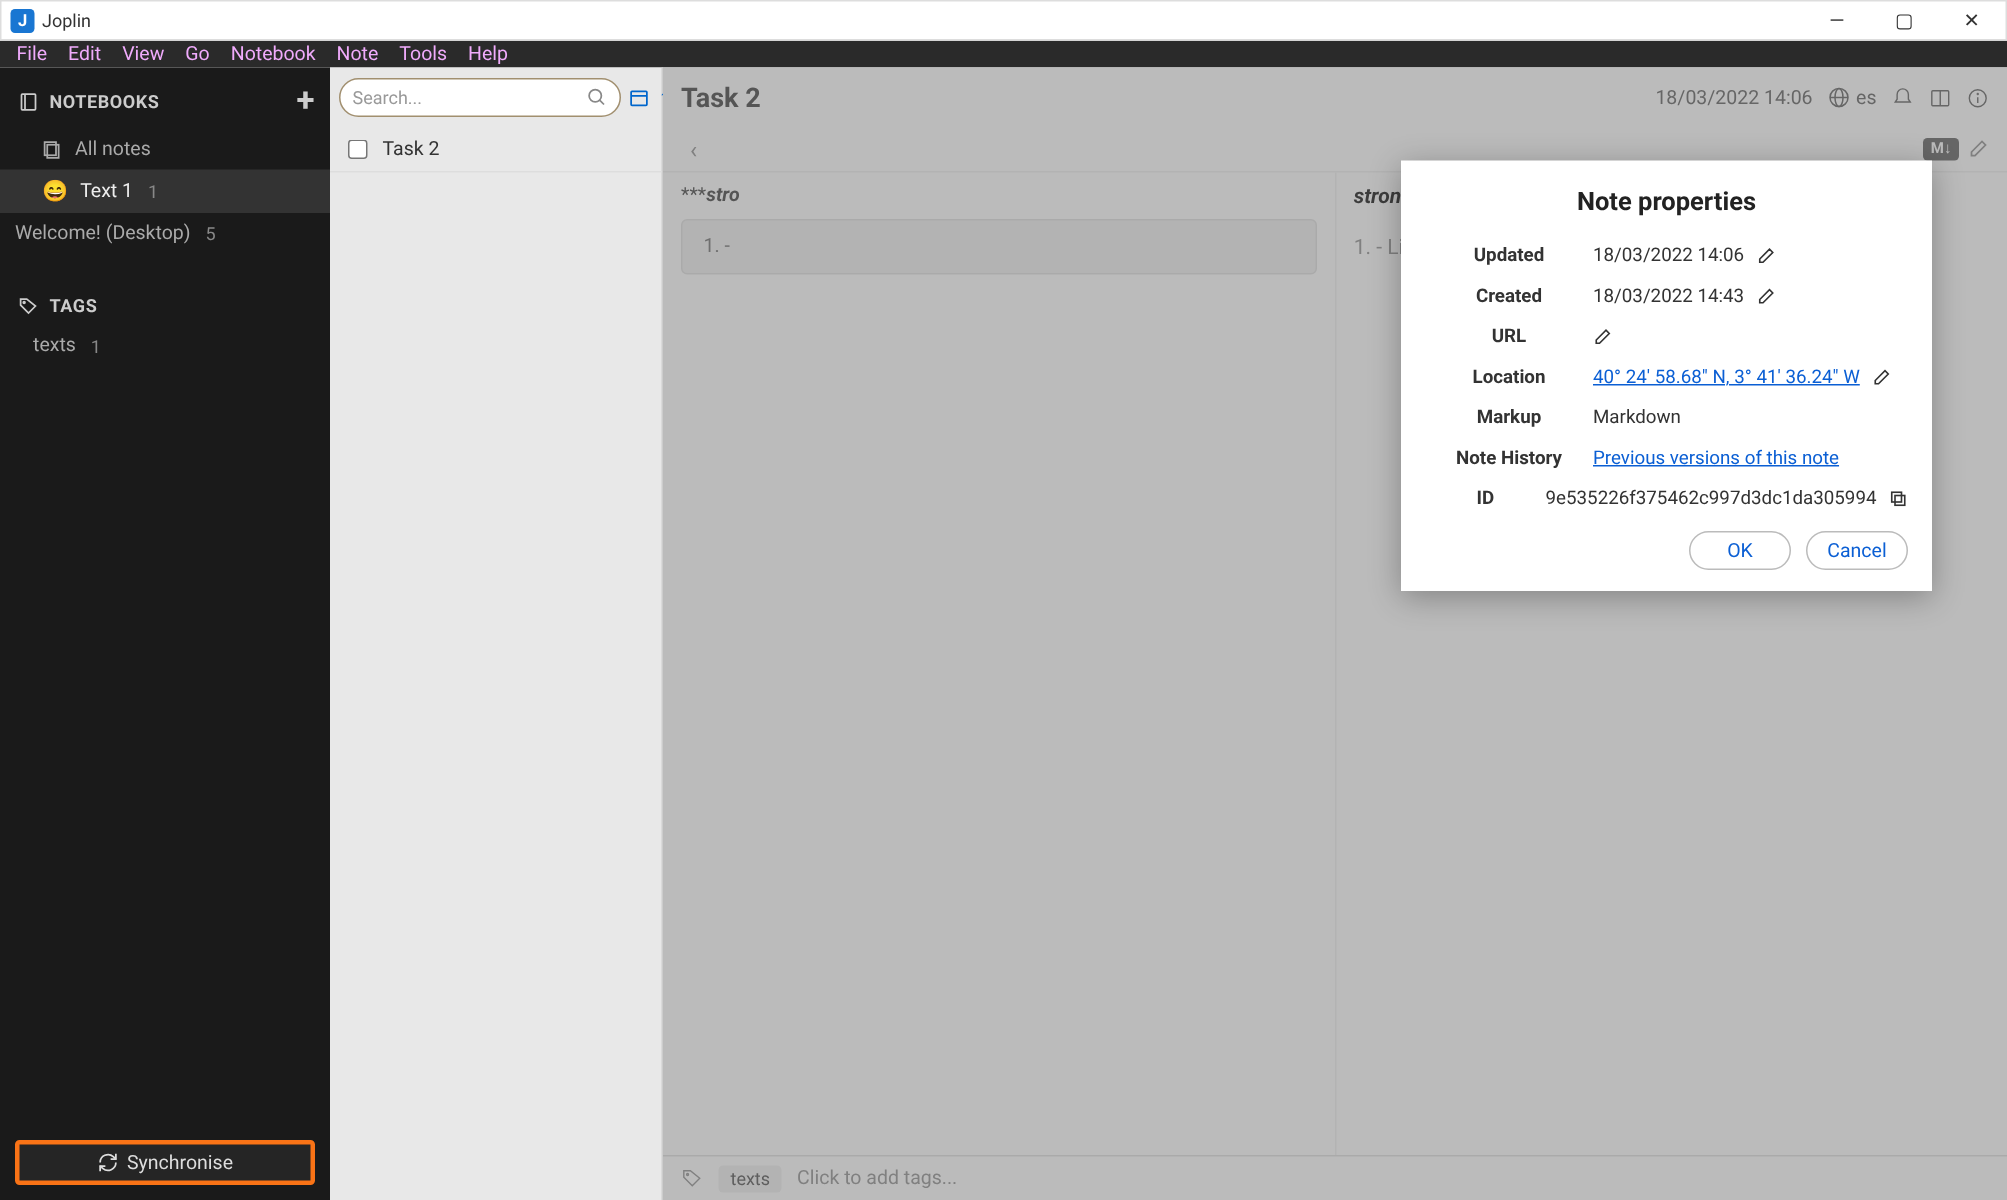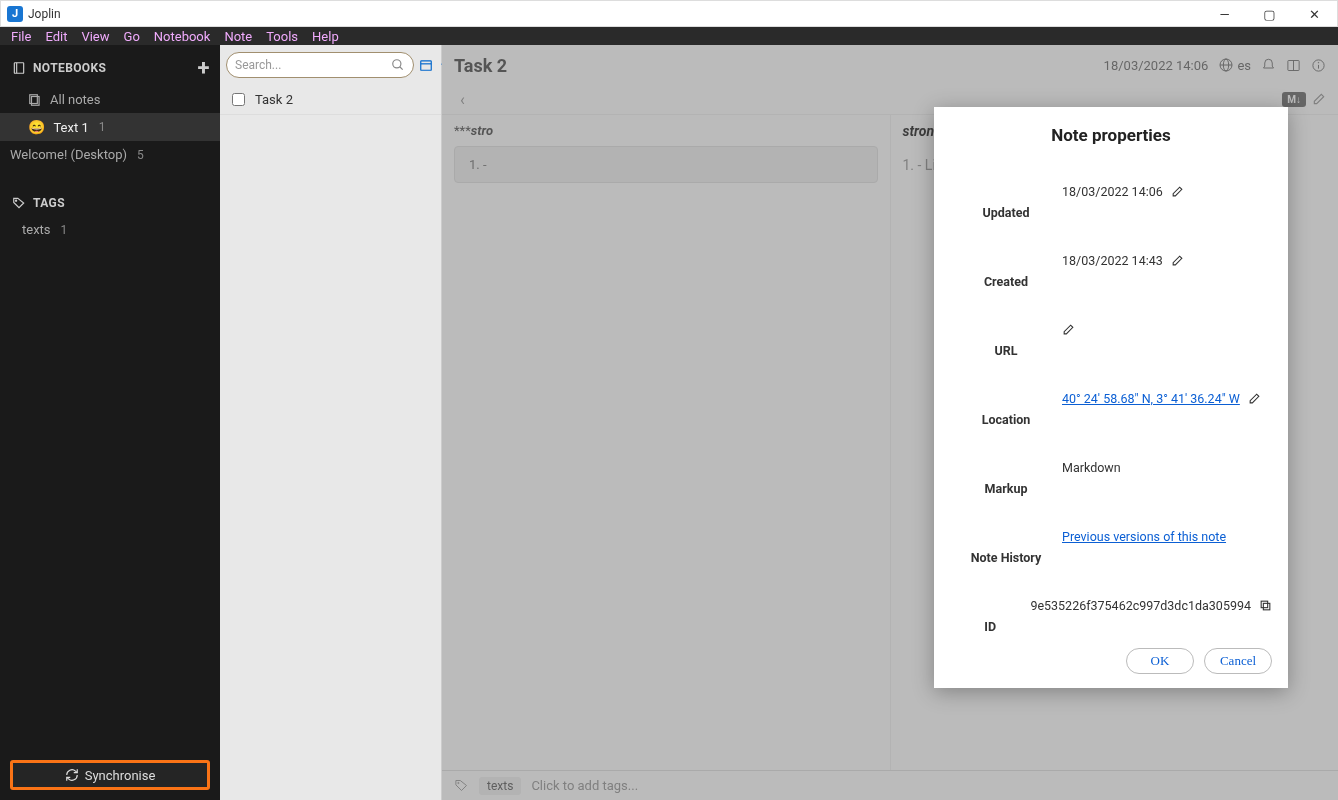--- a/index.html
+++ b/index.html
@@ -58,26 +58,26 @@
 .previewpane .code { font-family:Consolas,monospace; color:#888; margin-top:18px; }
 .previewpane .codedate{ color:#3377cc; }
 
 .tagbar { height:30px; border-top:1px solid #ddd; display:flex; align-items:center; padding:0 12px; gap:10px; font-size:13px; color:#666; }
 .tagchip { background:#eee; padding:2px 8px; border-radius:3px; font-size:12px; color:#444; }
 
 .overlay { position:absolute; inset:0; background:rgba(120,120,120,.5); pointer-events:auto; }
 .dialog { position:absolute; left:492px; top:62px; width:354px; background:#fff; box-shadow:0 4px 20px rgba(0,0,0,.3); padding:18px 16px 14px; z-index:10; font-size:13px;text-align:center; }
 .dialog h2 { font-size:17px; font-weight:bold; color:#222; margin-bottom:18px; }
 .prow { display:flex; align-items:center; margin-bottom:12px; }
-.prow .lbl { width:112px; font-weight:bold; color:#333; font-size:12.5px;margin-top:42px; }
+.prow .lbl { width:112px; font-weight:bold; color:#333; font-size:12.5px; }
 .prow .val { color:#333; font-size:12.5px; display:flex; align-items:center; gap:8px; }
 .prow .val a { color:#0b5fd4; text-decoration:underline; }
 .editicn { color:#555; cursor:pointer; }
 .dlgbtns { display:flex; justify-content:flex-end; gap:10px; margin-top:14px; }
-.dlgbtn { height:26px; min-width:68px; border:1px solid #bbb; border-radius:13px; background:#fff; color:#0b5fd4; font-size:13px; display:flex; align-items:center; justify-content:center; cursor:pointer;font-family:Liberation Serif, serif; }
+.dlgbtn { height:26px; min-width:68px; border:1px solid #bbb; border-radius:13px; background:#fff; color:#0b5fd4; font-size:13px; display:flex; align-items:center; justify-content:center; cursor:pointer; }
 
 svg { display:block; }
 </style>
 </head>
 <body>
 
 <div class="titlebar">
   <div class="logo">J</div>
   <div class="title">Joplin</div>
   <div class="winbtns">

